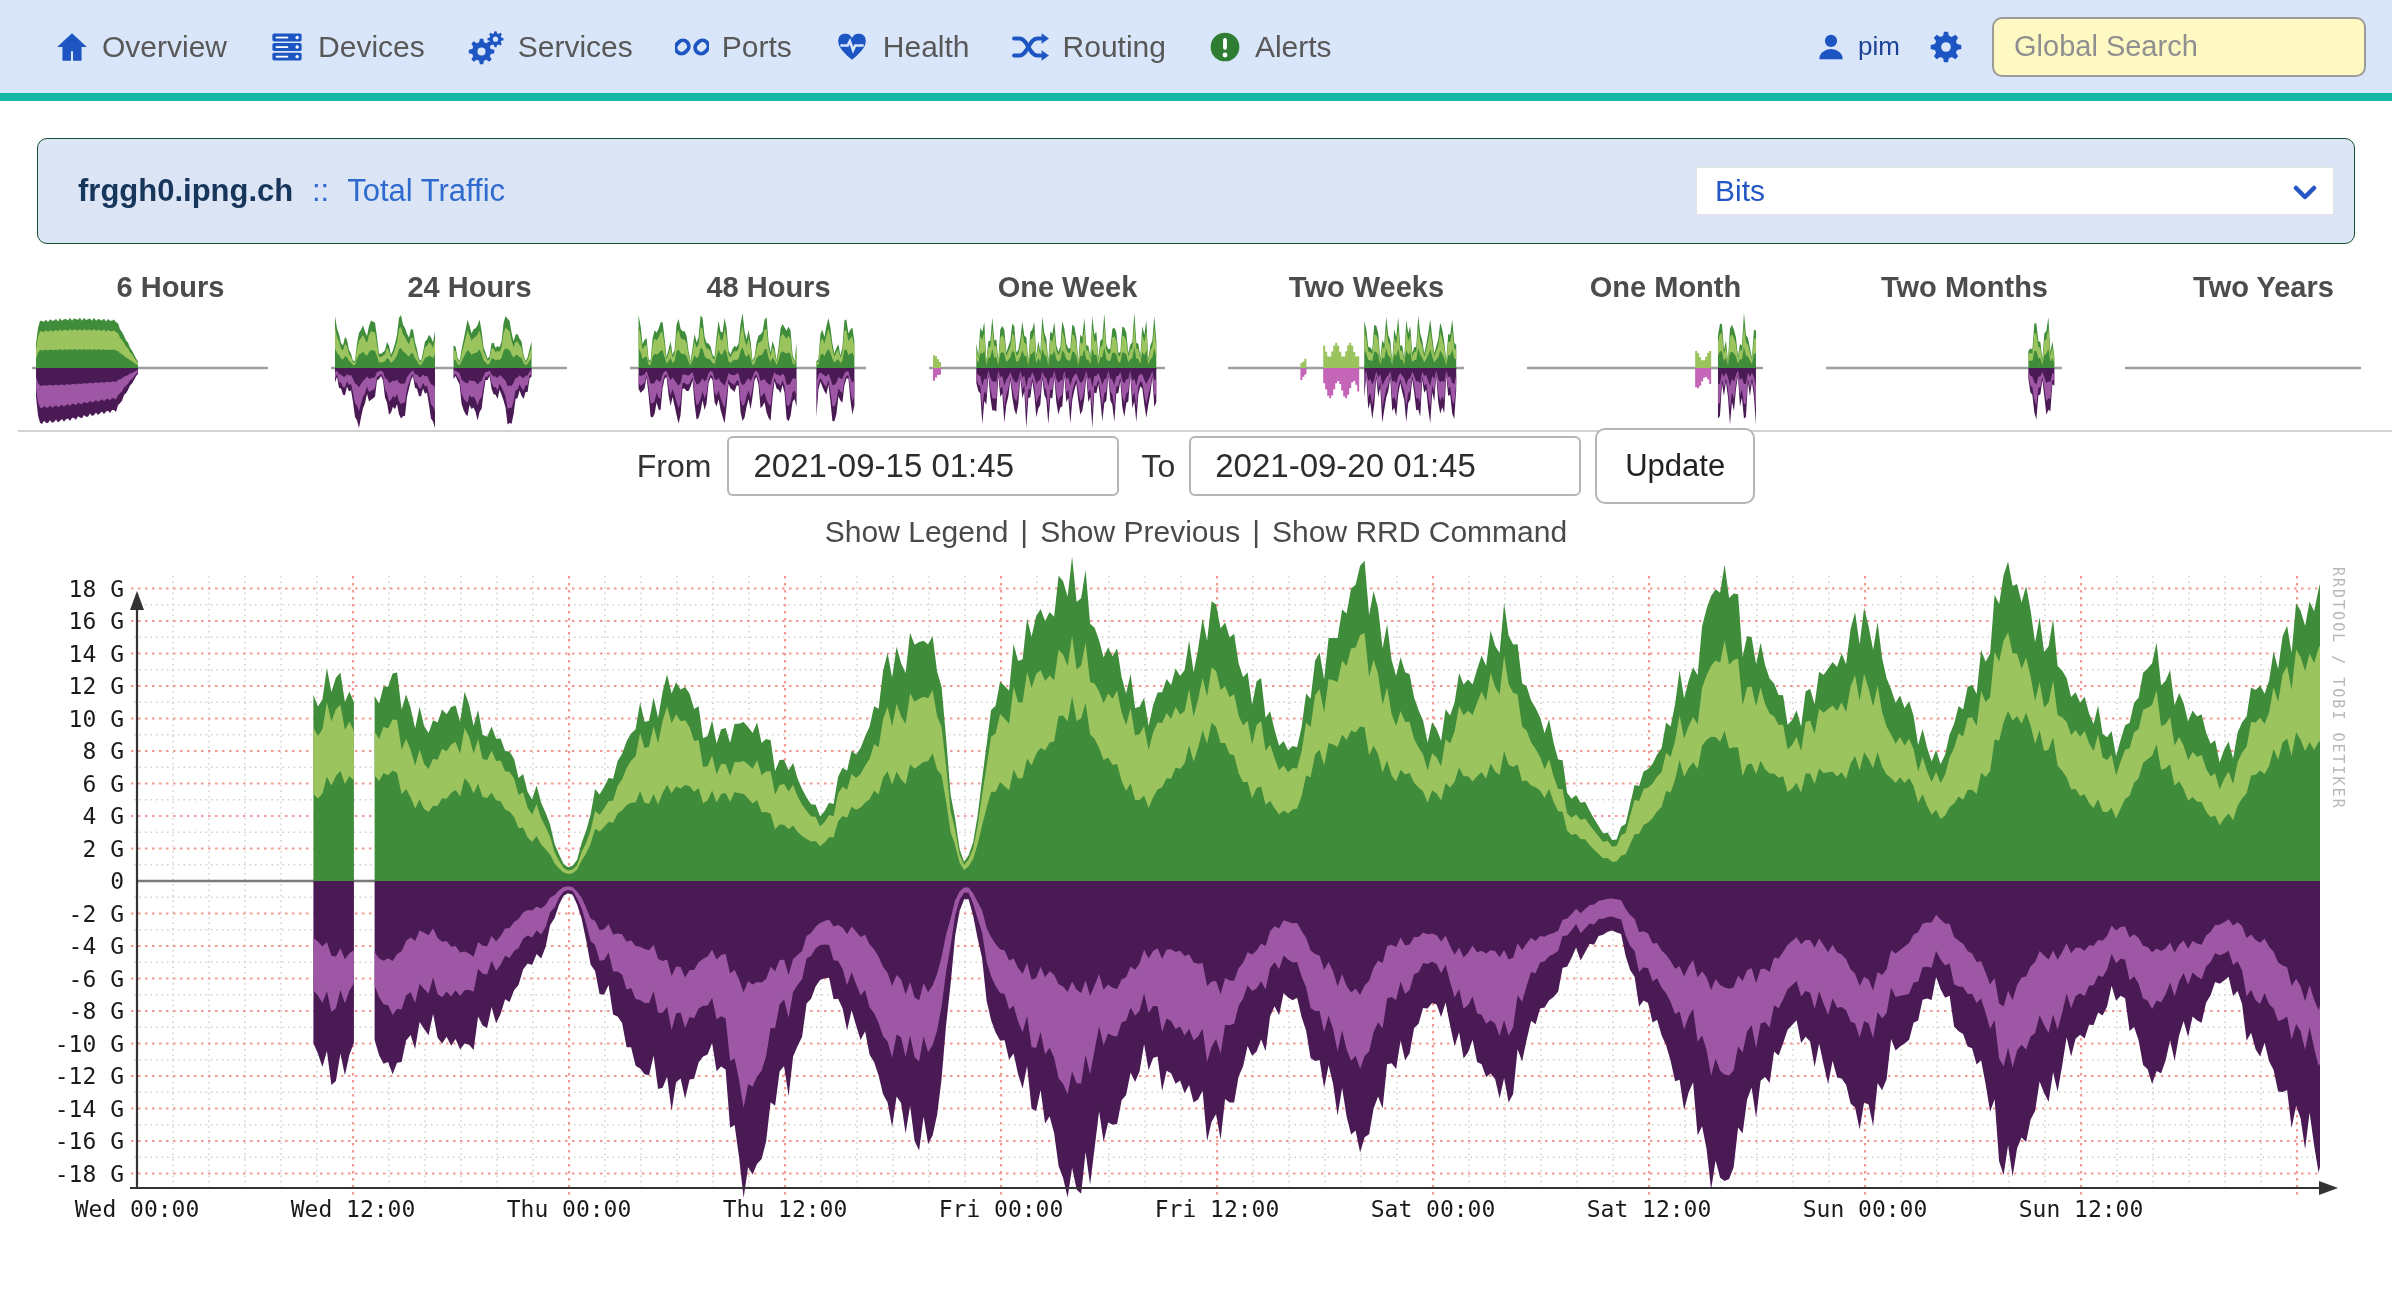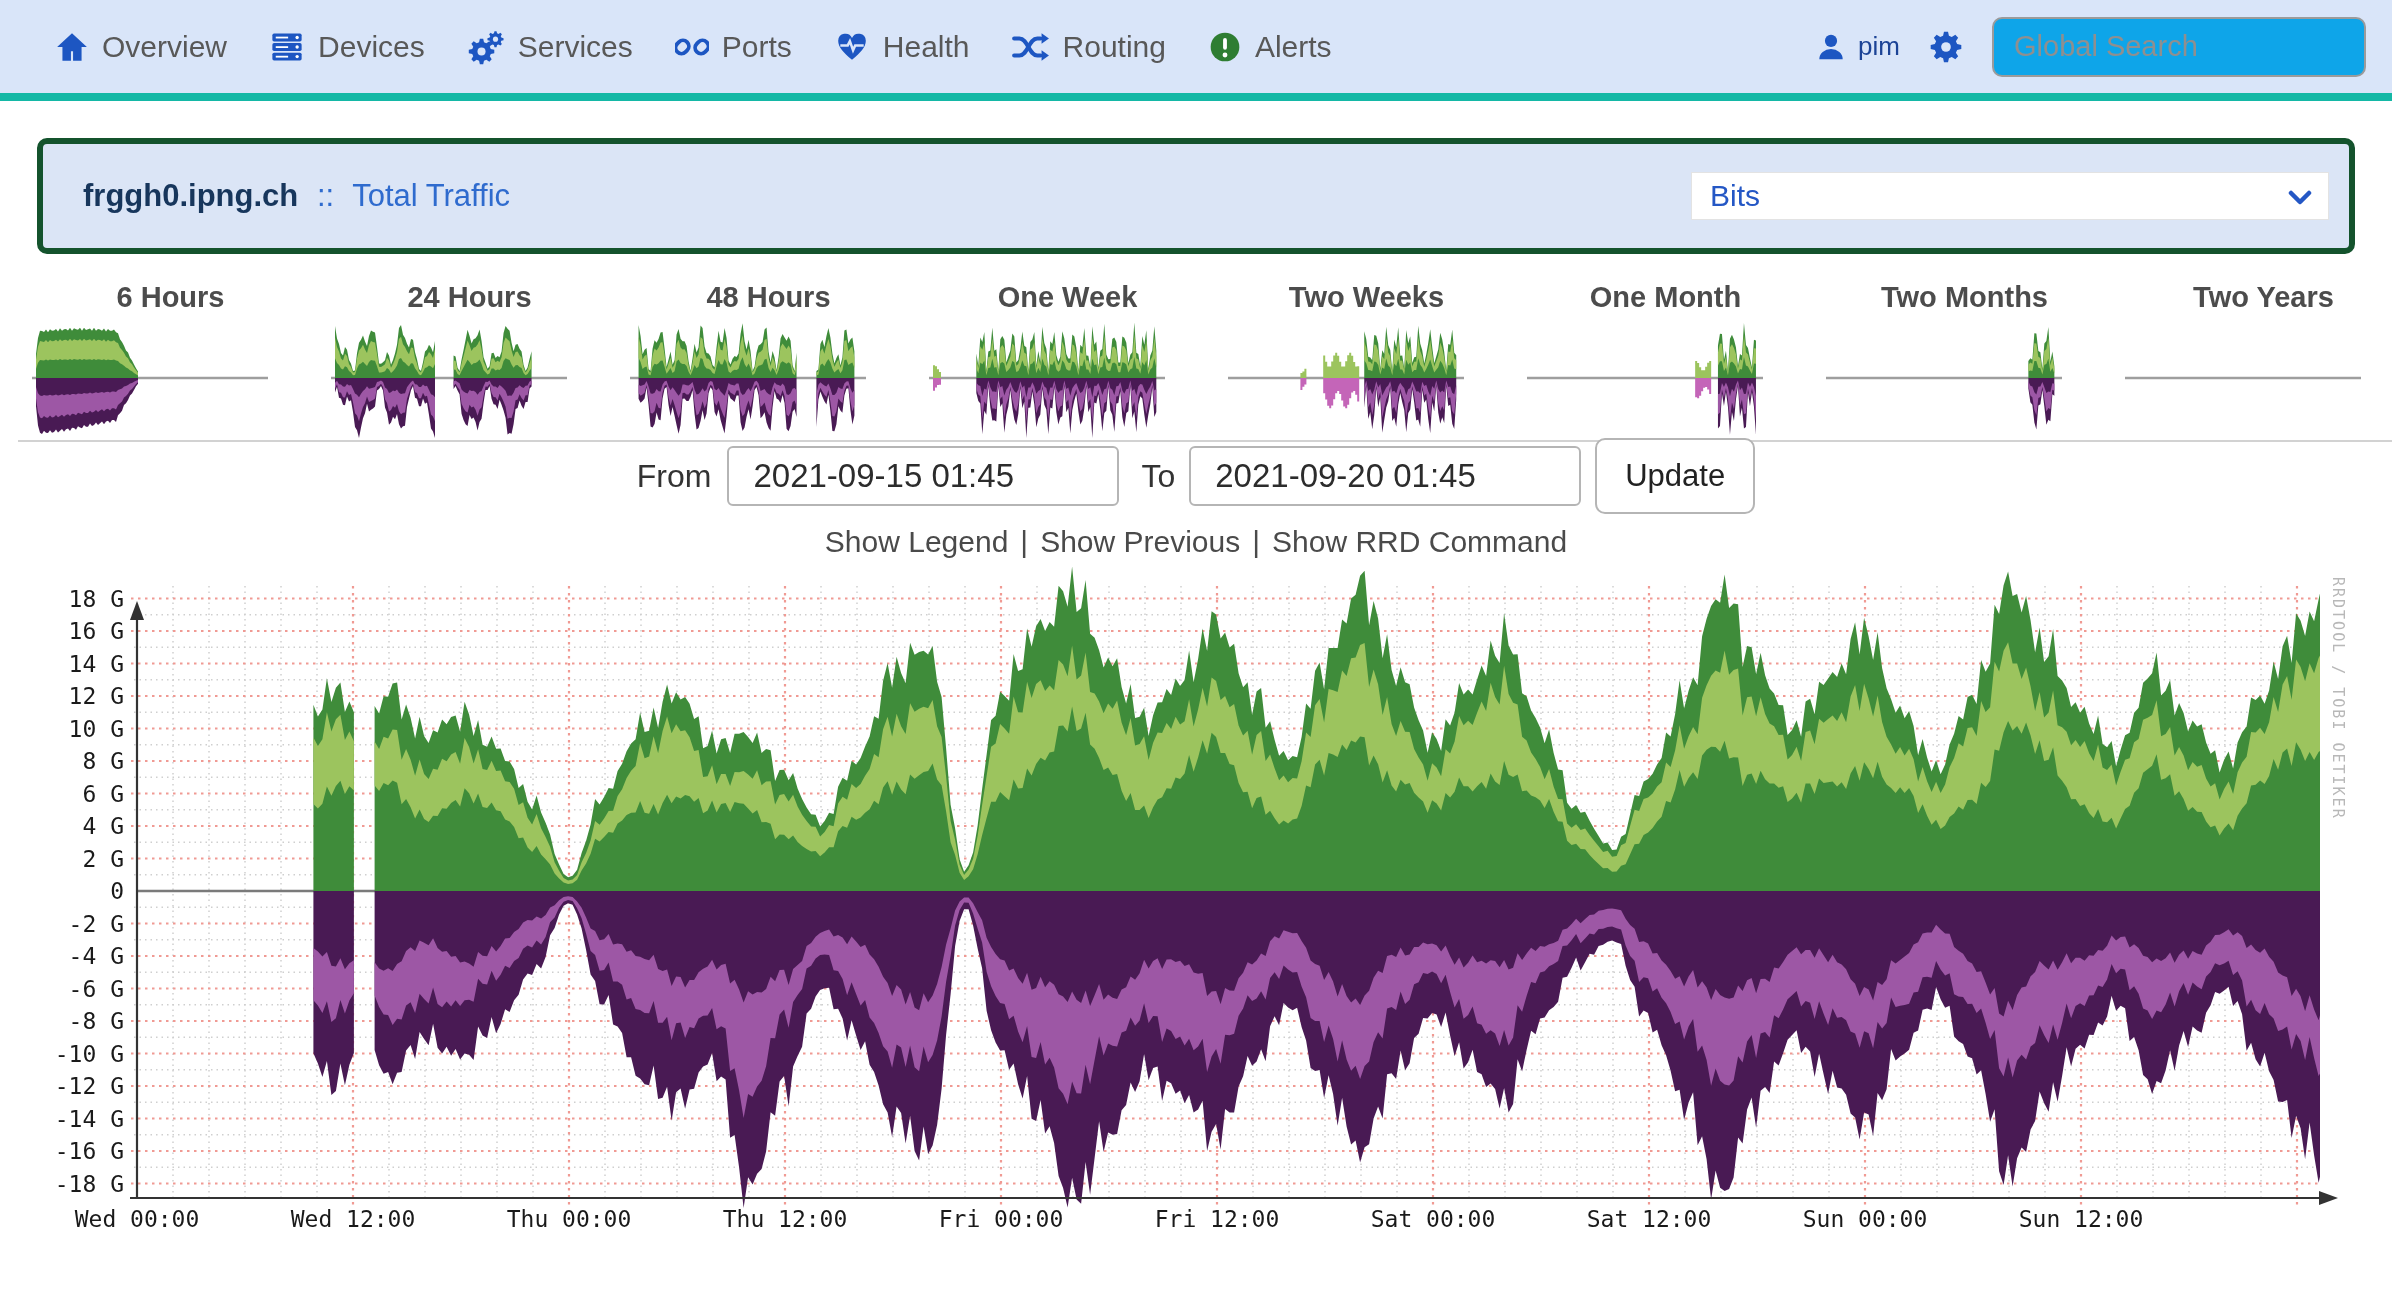--- a/index.html
+++ b/index.html
@@ -10,25 +10,25 @@
        display:flex;align-items:center;padding:0 26px 0 55px;box-sizing:content-box;gap:45px;}
   .nav-left{display:flex;align-items:center;}
   .nav-item{display:flex;align-items:center;gap:13px;margin-right:42px;cursor:pointer;white-space:nowrap;}
   .nav-ic{display:flex;align-items:center;}
   .nav-label{font-size:30px;color:#585858;}
   .nav-right{margin-left:auto;display:flex;align-items:center;gap:28px;}
   .nav-user{display:flex;align-items:center;gap:12px;cursor:pointer;}
   .nav-user-name{font-size:26px;color:#1c4396;}
   .gear-btn{display:flex;align-items:center;cursor:pointer;}
   .search-input{width:330px;height:56px;border:2px solid #9b9b9b;border-radius:10px;
-       font-size:29px;padding:0 20px;color:#444;background:#0ea5e9;outline:none;
+       font-size:29px;padding:0 20px;color:#444;background:#fef9c3;outline:none;
        font-family:"Liberation Sans",sans-serif;}
   .search-input::placeholder{color:#8f8f8f;}
   
-  .panel{margin:37px 37px 0;height:104px;background:#dbe5f6;border:6px solid #14532d;
+  .panel{margin:37px 37px 0;height:104px;background:#dbe5f6;border:1px solid #14532d;
        border-radius:10px;display:flex;align-items:center;justify-content:space-between;
        padding:0 20px 0 40px;}
   .title{font-size:31px;}
   .title .dev{font-weight:bold;color:#17365c;}
   .title .sep{color:#2f6bce;margin:0 10px;}
   .title .pg{color:#2f6bce;cursor:pointer;}
   .unit-select{width:638px;height:48px;background:#fff;display:flex;align-items:center;
        justify-content:space-between;padding:0 16px 0 18px;box-sizing:border-box;
        font-size:30px;color:#2457c5;cursor:pointer;border:1px solid #e3e3e3;}
   

